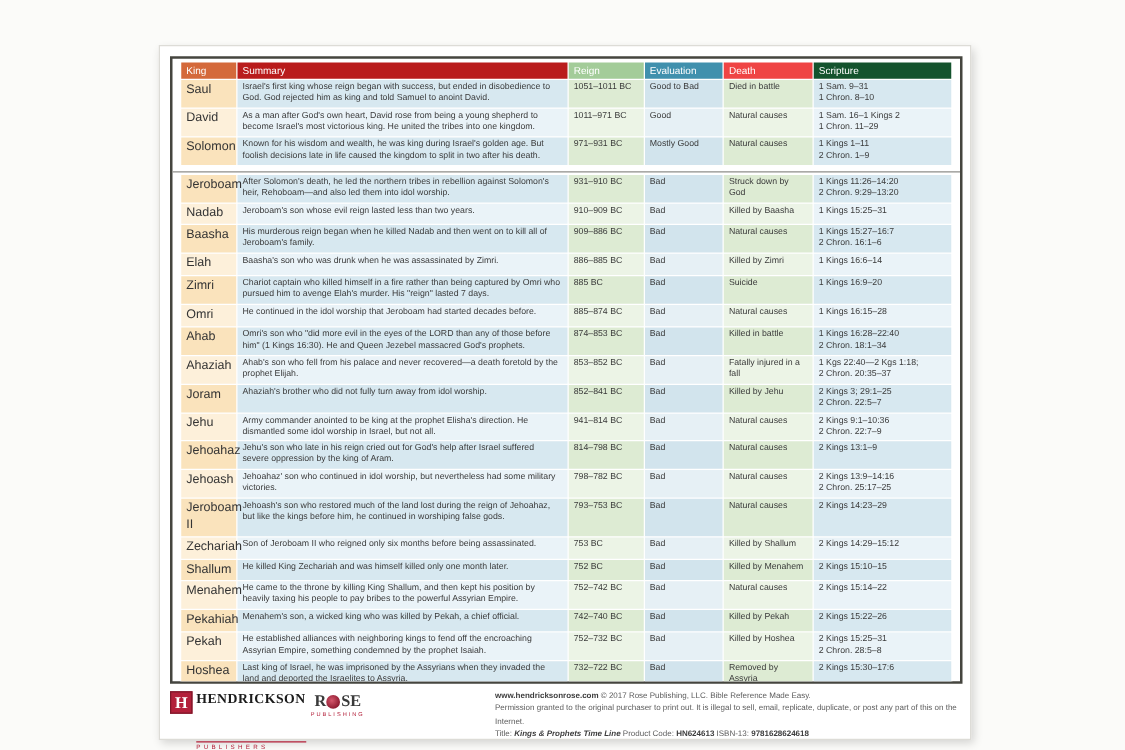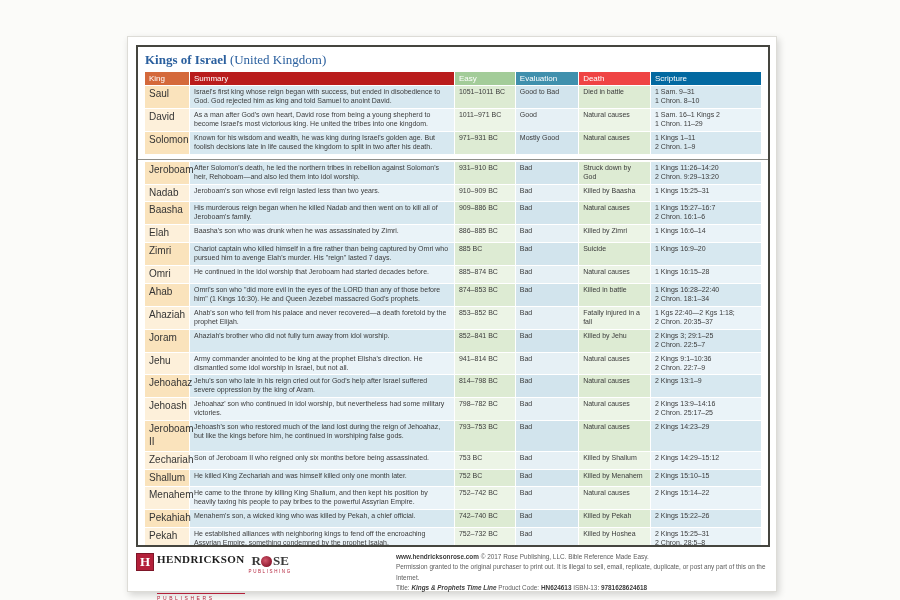--- a/index.html
+++ b/index.html
@@ -26,21 +26,21 @@
   table.kings {
     width:100%; border-collapse:separate; border-spacing:1px; background:#fff;
     table-layout:fixed; margin-bottom:2px;
   }
   col.c-king{width:7.2%} col.c-summary{width:43.2%} col.c-reign{width:9.8%}
   col.c-evaluation{width:10.2%} col.c-death{width:11.6%} col.c-scripture{width:18%}
 
   th { color:#fff; font-size:8px; font-weight:normal; text-align:left; padding:2px 4px; }
   th.h-king{background:#d4693b} th.h-summary{background:#b91c1c}
   th.h-reign{background:#a3cc99} th.h-evaluation{background:#4090ad}
-  th.h-death{background:#ef4444} th.h-scripture{background:#0369a1}
+  th.h-death{background:#ef4444} th.h-scripture{background:#14532d}
 
   td { font-size:7px; line-height:1.28; color:#3b3b3b; padding:2px 4px; vertical-align:top; }
   td.col-king { font-size:10px; color:#343434; }
   td.col-scripture { white-space:pre-line; }
   tr.shade-a td.col-king{background:#fae3bc}      tr.shade-b td.col-king{background:#fdf0da}
   tr.shade-a td.col-summary{background:#d7e8f0}   tr.shade-b td.col-summary{background:#eaf3f8}
   tr.shade-a td.col-reign{background:#ddebd3}     tr.shade-b td.col-reign{background:#ecf4e6}
   tr.shade-a td.col-evaluation{background:#d2e4ed}tr.shade-b td.col-evaluation{background:#e6f0f5}
   tr.shade-a td.col-death{background:#ddebd3}     tr.shade-b td.col-death{background:#ecf4e6}
   tr.shade-a td.col-scripture{background:#d7e8f0} tr.shade-b td.col-scripture{background:#eaf3f8}
@@ -62,38 +62,35 @@
   .footer-text { position:absolute; left:268px; top:515px; width:376px; font-size:6.4px; color:#5c5c5c; line-height:1.6; }
   .footer-text .b { font-weight:bold; color:#3d3d3d; }
   .footer-text .bi { font-weight:bold; font-style:italic; color:#3d3d3d; }
 </style>
 </head>
 <body>
 
 <div class="sheet">
   <div class="content-box">
 
-    <div class="section-title">
-      <span class="t-main">Kings of Israel</span><span class="t-sub"> (United Kingdom)</span>
-    </div>
 
     <table class="kings">
       <colgroup>
         <col class="c-king">
           <col class="c-summary">
           <col class="c-reign">
         <col class="c-evaluation">
           <col class="c-death">
           <col class="c-scripture">
       </colgroup>
       <thead>
         <tr>
           <th class="h-king">King</th>
           <th class="h-summary">Summary</th>
-          <th class="h-reign">Easy</th>
+          <th class="h-reign">Reign</th>
           <th class="h-evaluation">Evaluation</th>
           <th class="h-death">Death</th>
           <th class="h-scripture">Scripture</th>
         </tr>
       </thead>
       <tbody>
           <tr class="shade-a">
             <td class="col-king">Saul</td>
             <td class="col-summary">Israel's first king whose reign began with success, but ended in disobedience to God. God rejected him as king and told Samuel to anoint David.</td>
             <td class="col-reign">1051–1011 BC</td>

